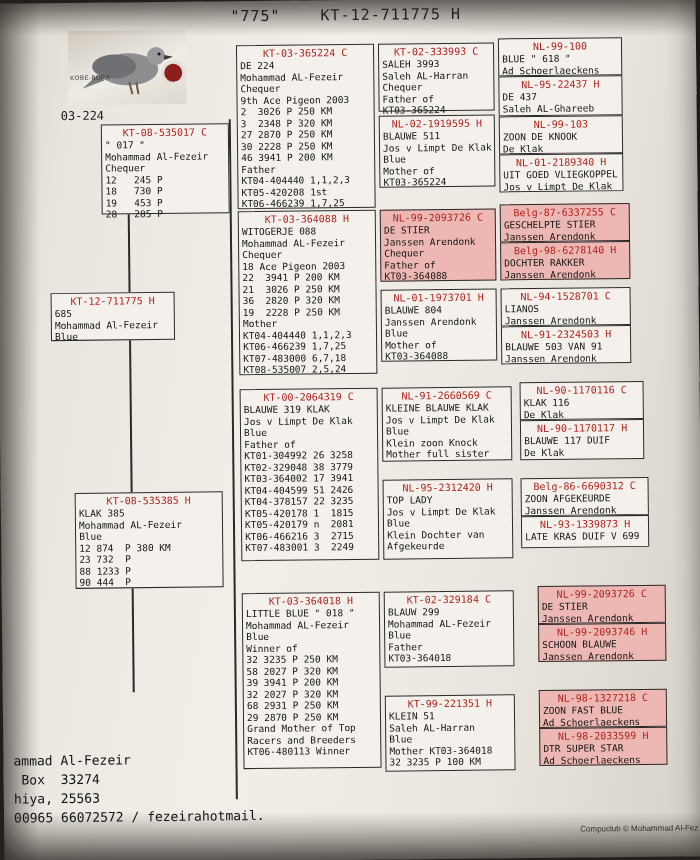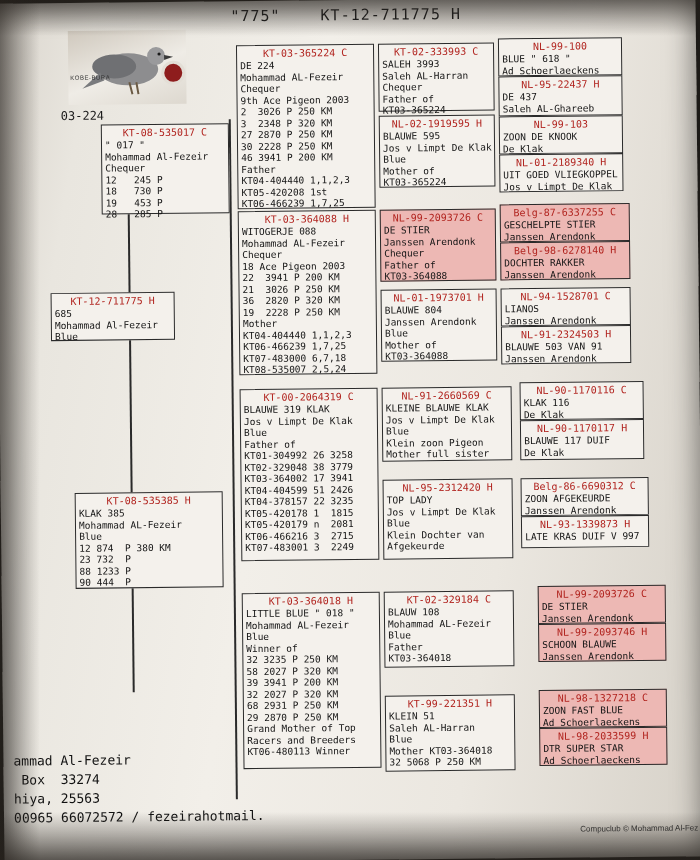--- a/index.html
+++ b/index.html
@@ -193,21 +193,21 @@
     <div class="card plain" style="left:382px;top:44px;width:116px;height:68px;">
       <span class="t hd tr center">KT-02-333993 C</span>
       <span class="t">SALEH 3993
 Saleh AL-Harran
 Chequer
 Father of
 KT03-365224</span>
     </div>
     <div class="card plain" style="left:382px;top:116px;width:116px;height:72px;">
       <span class="t hd tr center">NL-02-1919595 H</span>
-      <span class="t">BLAUWE 595
+      <span class="t">BLAUWE 511
 Jos v Limpt De Klak
 Blue
 Mother of
 KT03-365224</span>
     </div>
     <div class="card pink" style="left:382px;top:210px;width:116px;height:72px;">
       <span class="t hd tr center">NL-99-2093726 C</span>
       <span class="t">DE STIER
 Janssen Arendonk
 Chequer
@@ -220,46 +220,46 @@
 Janssen Arendonk
 Blue
 Mother of
 KT03-364088</span>
     </div>
     <div class="card plain" style="left:382px;top:388px;width:130px;height:74px;">
       <span class="t hd tr center">NL-91-2660569 C</span>
       <span class="t">KLEINE BLAUWE KLAK
 Jos v Limpt De Klak
 Blue
-Klein zoon Pigeon
+Klein zoon Knock
 Mother full sister</span>
     </div>
     <div class="card plain" style="left:382px;top:480px;width:130px;height:80px;">
       <span class="t hd tr center">NL-95-2312420 H</span>
       <span class="t">TOP LADY
 Jos v Limpt De Klak
 Blue
 Klein Dochter van
 Afgekeurde</span>
     </div>
     <div class="card plain" style="left:382px;top:592px;width:130px;height:76px;">
       <span class="t hd tr center">KT-02-329184 C</span>
-      <span class="t">BLAUW 108
+      <span class="t">BLAUW 299
 Mohammad AL-Fezeir
 Blue
 Father
 KT03-364018</span>
     </div>
     <div class="card plain" style="left:382px;top:696px;width:130px;height:76px;">
       <span class="t hd tr center">KT-99-221351 H</span>
       <span class="t">KLEIN 51
 Saleh AL-Harran
 Blue
 Mother KT03-364018
-32 5068 P 250 KM</span>
+32 3235 P 100 KM</span>
     </div>
 
     <div class="card plain" style="left:502px;top:40px;width:124px;height:38px;">
       <span class="t hd tr center">NL-99-100</span>
       <span class="t">BLUE " 618 "
 Ad Schoerlaeckens</span>
     </div>
     <div class="card plain" style="left:502px;top:78px;width:124px;height:40px;">
       <span class="t hd tr center">NL-95-22437 H</span>
       <span class="t">DE 437
@@ -305,21 +305,21 @@
       <span class="t">BLAUWE 117 DUIF
 De Klak</span>
     </div>
     <div class="card plain" style="left:520px;top:480px;width:128px;height:38px;">
       <span class="t hd tr center">Belg-86-6690312 C</span>
       <span class="t">ZOON AFGEKEURDE
 Janssen Arendonk</span>
     </div>
     <div class="card plain" style="left:520px;top:518px;width:128px;height:32px;">
       <span class="t hd tr center">NL-93-1339873 H</span>
-      <span class="t">LATE KRAS DUIF V 997</span>
+      <span class="t">LATE KRAS DUIF V 699</span>
     </div>
     <div class="card pink" style="left:536px;top:588px;width:128px;height:38px;">
       <span class="t hd tr center">NL-99-2093726 C</span>
       <span class="t">DE STIER
 Janssen Arendonk</span>
     </div>
     <div class="card pink" style="left:536px;top:626px;width:128px;height:38px;">
       <span class="t hd tr center">NL-99-2093746 H</span>
       <span class="t">SCHOON BLAUWE
 Janssen Arendonk</span>

